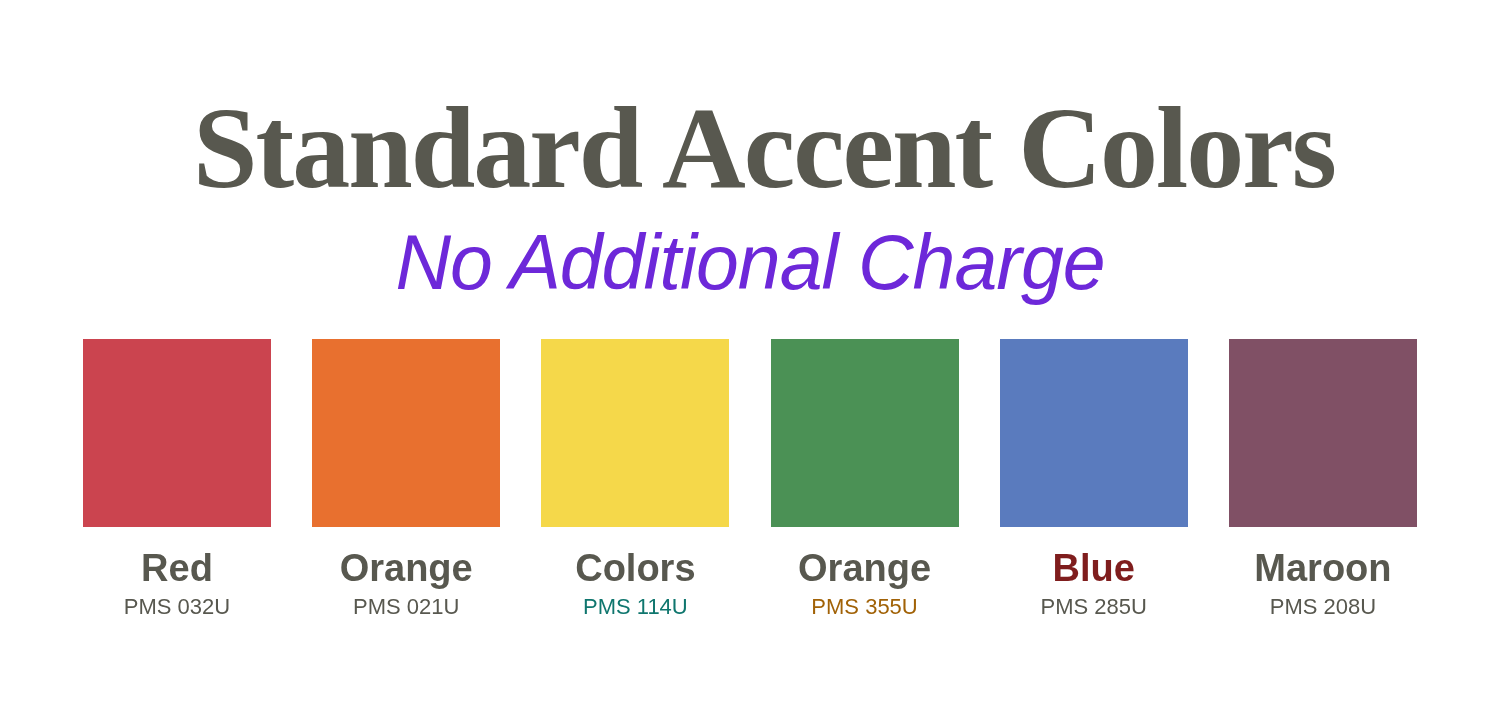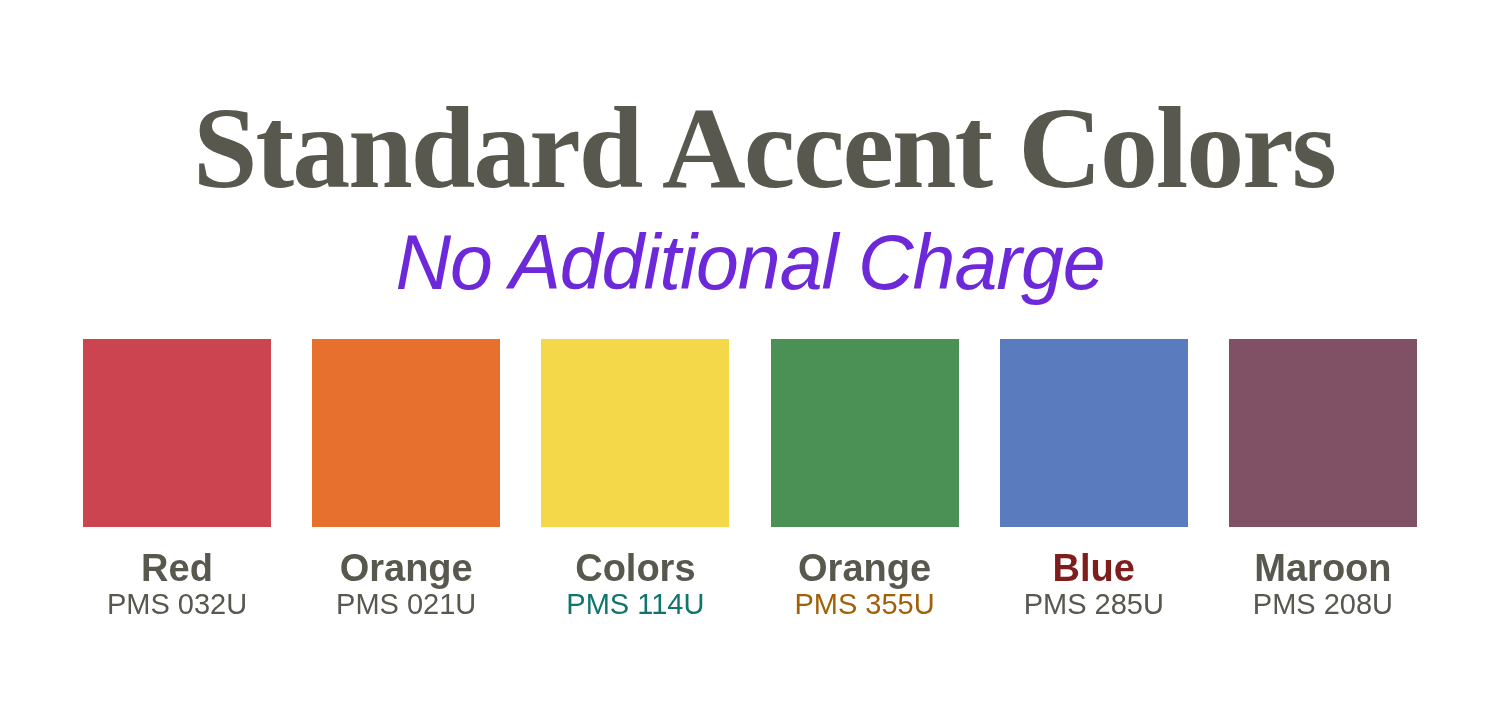--- a/index.html
+++ b/index.html
@@ -73,22 +73,23 @@
     margin-top: 22px;
     font-family: "Liberation Sans", sans-serif;
     font-size: 38px;
     font-weight: bold;
     color: #58584f;
     line-height: 1.05;
     text-align: center;
     white-space: nowrap;
   }
   .swatch-code {
+    margin-top: 6px;
     font-family: "Liberation Sans", sans-serif;
-    font-size: 29px;
+    font-size: 22px;
     font-weight: normal;
     color: #58584f;
     line-height: 1.05;
     text-align: center;
     white-space: nowrap;
   }
 </style>
 </head>
 <body style="background-color: rgb(255, 255, 255);">
 

